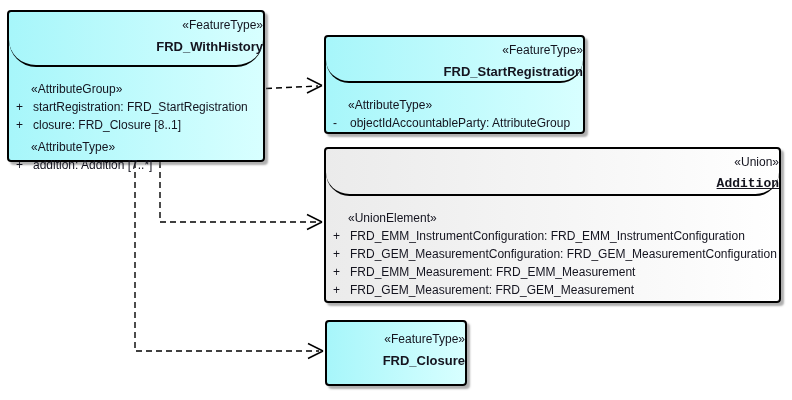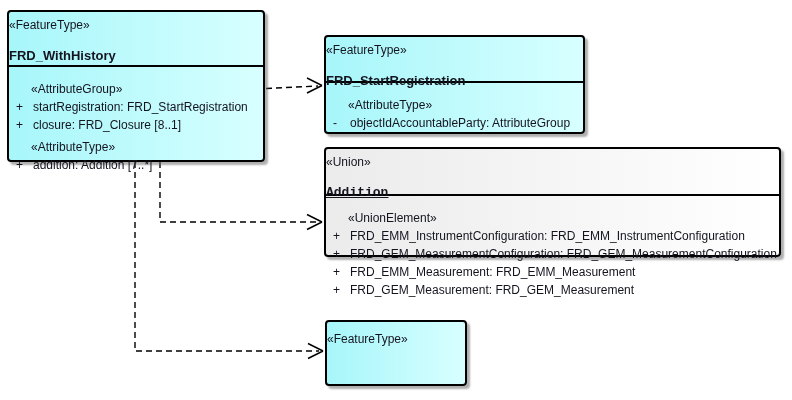--- a/index.html
+++ b/index.html
@@ -29,36 +29,37 @@
     box-sizing: border-box;
     font-size: 12px;
   }
   .uml-class.feature {
     background: linear-gradient(to right, #a7f6fa 0%, #d8ffff 100%);
   }
   .uml-class.union {
     background: linear-gradient(to right, #ebebeb 0%, #ffffff 100%);
   }
   .hdr {
-    text-align: left;
+    text-align: right;
     box-sizing: border-box;
     padding-top: 6px;
+    border-radius: 27px;
   }
   .hdr.with-divider {
     border-bottom: 2px solid #000000;
   }
   .stereo {
     font-size: 12px;
     line-height: 15px;
   }
   .cname {
     font-size: 13px;
     font-weight: bold;
     line-height: 17px;
-    margin-top: 14px;
+    margin-top: 5px;
   }
   .cname.underlined { text-decoration: underline; font-family: Liberation Mono, monospace; }
   .cbody {
     padding-top: 12px;
     box-sizing: border-box;
   }
   .row {
     display: flex;
     line-height: 18px;
     white-space: nowrap;
@@ -138,21 +139,21 @@
       <div class="row grp">
         <span class="txt">«AttributeType»</span>
       </div>
       <div class="row">
         <span class="pfx">-</span>
         <span class="txt">objectIdAccountableParty: AttributeGroup</span>
       </div>
     </div>
   </div>
 
-  <div class="uml-class union" style="left:324px; top:147px; width:457px; height:110px;">
+  <div class="uml-class union" style="left:324px; top:147px; width:457px; height:156px;">
     <div class="hdr with-divider" style="height:47px;">
       <div class="stereo">«Union»</div>
       <div class="cname underlined">Addition</div>
     </div>
     <div class="cbody">
       <div class="row grp">
         <span class="txt">«UnionElement»</span>
       </div>
       <div class="row">
         <span class="pfx">+</span>
@@ -169,16 +170,17 @@
       <div class="row">
         <span class="pfx">+</span>
         <span class="txt">FRD_GEM_Measurement: FRD_GEM_Measurement</span>
       </div>
     </div>
   </div>
 
   <div class="uml-class feature" style="left:325px; top:320px; width:142px; height:66px;">
     <div class="hdr" style="height:62px; padding-top:10px;">
       <div class="stereo">«FeatureType»</div>
+      <div class="cname">FRD_Closure</div>
     </div>
   </div>
 
 </div>
 
 </body></html>

